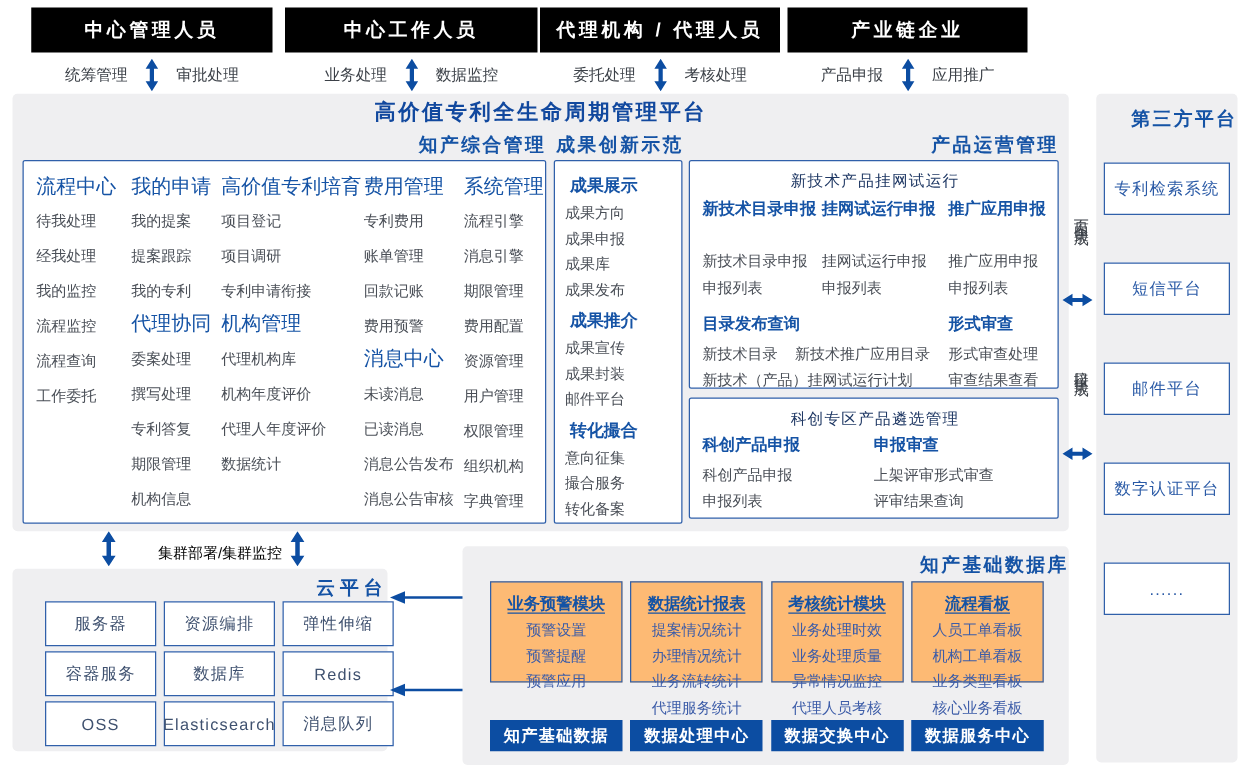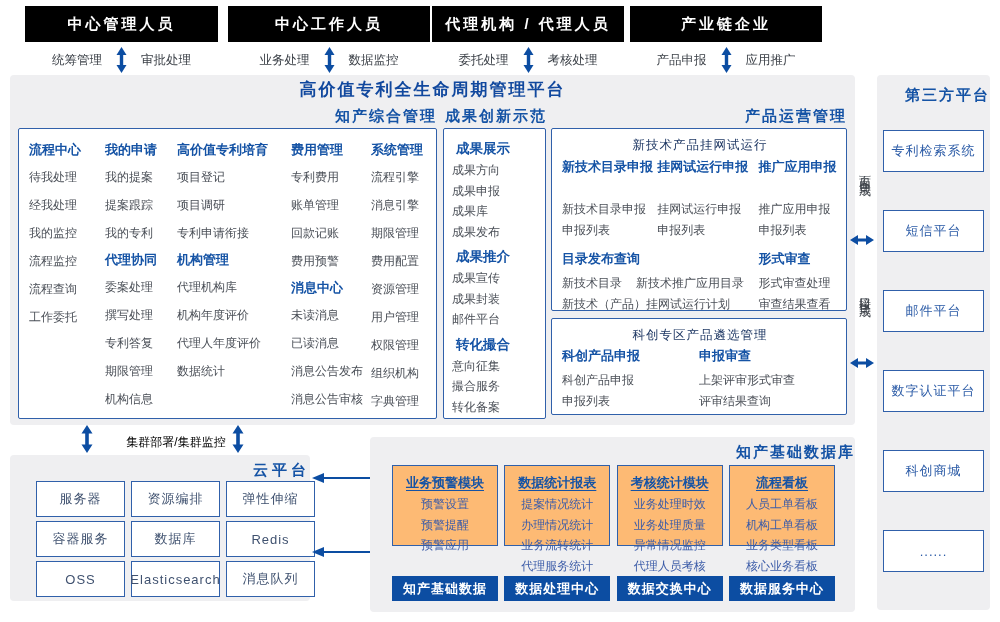--- a/index.html
+++ b/index.html
@@ -17,21 +17,21 @@
 
   .ptitle{position:absolute;left:10px;top:78px;width:845px;text-align:center;font-size:17px;
           font-weight:bold;color:#11489e;letter-spacing:2px;}
 
   .sec-title{position:absolute;text-align:right;font-size:15px;font-weight:bold;color:#1553a5;letter-spacing:2px;}
 
   .wbox{position:absolute;background:#fff;border:1.5px solid #3060aa;border-radius:2px;}
 
   
   .colA{position:absolute;top:8px;}
-  .hA{font-size:13px;font-weight:bold;color:#1553a5;line-height:26px;white-space:nowrap;}
+  .hA{font-size:16px;font-weight:normal;color:#1553a5;line-height:26px;white-space:nowrap;}
   .itA{font-size:12px;color:#4a4f57;line-height:28px;white-space:nowrap;}
 
   
   #boxB{padding:5px 0 0 8px;}
   .hB{font-size:13.5px;font-weight:bold;color:#1553a5;line-height:22px;margin-top:4px;padding-left:4px;white-space:nowrap;}
   .itB{font-size:12px;color:#4a4f57;line-height:20.5px;white-space:nowrap;}
 
   
   .inner-title{text-align:center;font-size:12.5px;font-weight:normal;color:#1f3864;line-height:20px;letter-spacing:1px;}
   .rowC{display:flex;}
@@ -297,21 +297,20 @@
   </div>
 
   <div class="panel" style="left:877px;top:75px;width:113px;height:535px"></div>
   <div class="sec-title" style="left:877px;top:86px;width:113px">第三方平台</div>
   <div class="abs" style="left:883px;top:130px">
 
   <div class="tp-box">专利检索系统</div>
       <div class="tp-box">短信平台</div>
       <div class="tp-box">邮件平台</div>
       <div class="tp-box">数字认证平台</div>
-      <div class="tp-box">科创商城</div>
       <div class="tp-box">......</div>
     </div>
 
   <div class="abs" style="left:80px;top:425px">
     <svg width="14" height="28" viewBox="0 0 14 28">
         <path d="M7 0 L12.5 8.5 L8.8 8.5 L8.8 19.5 L12.5 19.5 L7 28 L1.5 19.5 L5.2 19.5 L5.2 8.5 L1.5 8.5 Z" fill="#0c4da2"></path>
       </svg>
   </div>
   <div class="abs small-label" style="left:108px;top:434px;width:136px;text-align:center">集群部署/集群监控</div>
   <div class="abs" style="left:231px;top:425px">

